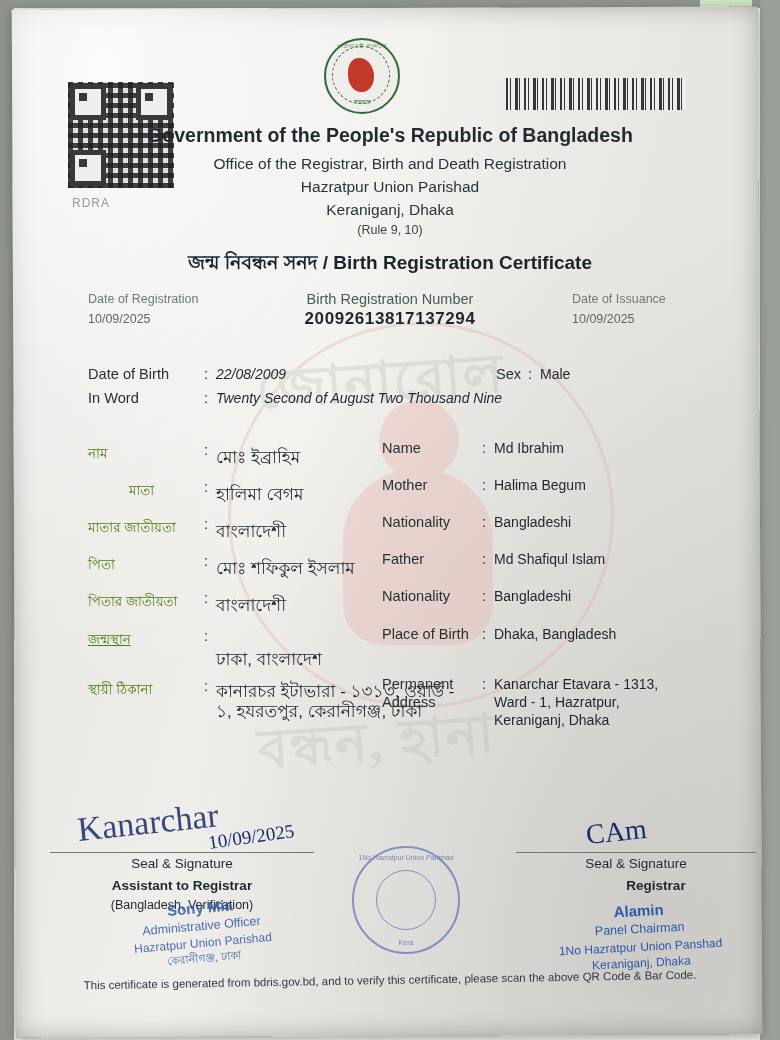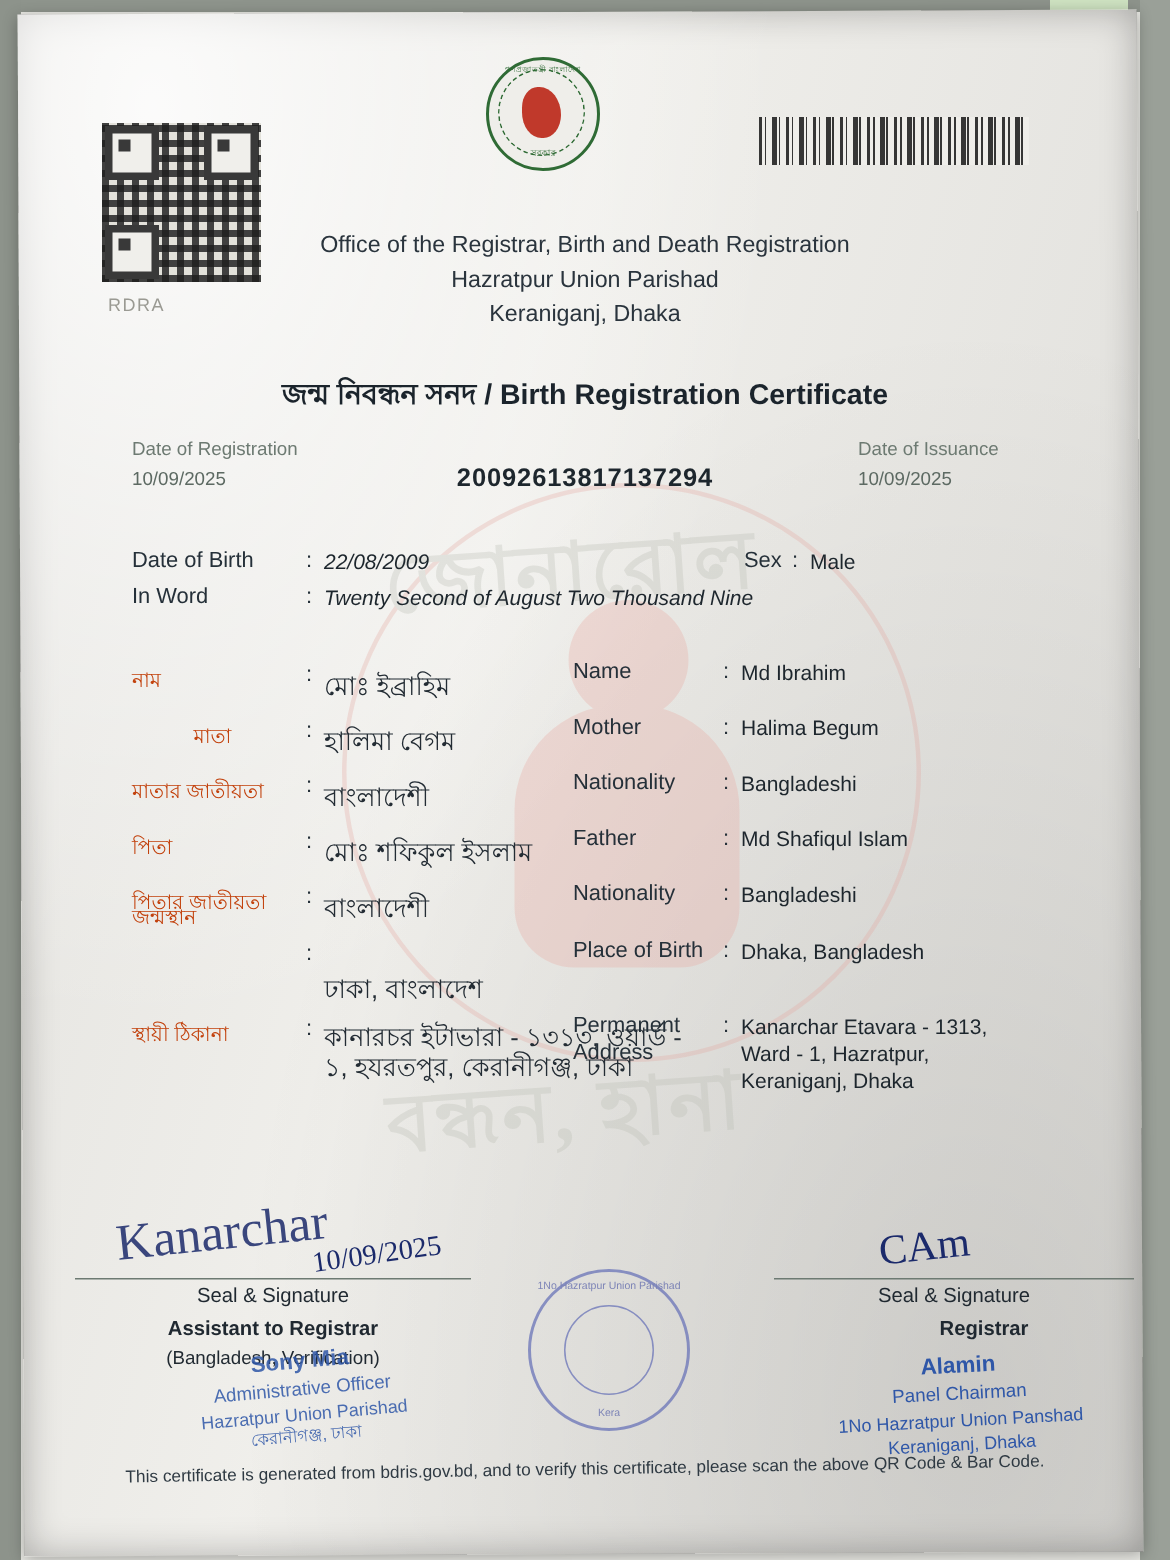--- a/index.html
+++ b/index.html
@@ -94,21 +94,21 @@
   .h-dist{position:absolute;left:0;top:201px;width:780px;text-align:center;font-size:15.5px;color:#2a343d;}
   .h-rule{position:absolute;left:0;top:223px;width:780px;text-align:center;font-size:12.5px;color:#3a444c;}
   .h-title{position:absolute;left:0;top:248px;width:780px;text-align:center;font-size:19px;font-weight:700;color:#1b242c;}
 
   
   .reg-label{position:absolute;font-size:12.5px;color:#6d7a72;}
   .reg-val{position:absolute;font-size:12.5px;color:#5d6a63;}
   .brn-label{position:absolute;left:0;top:291px;width:780px;text-align:center;font-size:14.5px;color:#4b5a52;font-weight:500;}
   .brn-val{position:absolute;left:0;top:309px;width:780px;text-align:center;font-size:17px;font-weight:700;color:#1d262d;letter-spacing:.6px;}
   .lbl{position:absolute;font-size:14.6px;color:#253039;}
-  .lbl-bn{position:absolute;font-size:13.4px;color:#c2410c;}
+  .lbl-bn{position:absolute;font-size:13.4px;color:#4d7c0f;}
   .colon{position:absolute;font-size:14.6px;color:#253039;}
   .val{position:absolute;font-size:14px;color:#1d262d;}
   .val-bn{position:absolute;font-size:17px;color:#232c34;}
   .val-italic{font-style:italic;}
 
   
   .sig-line{position:absolute;height:1px;background:#6d7a72;}
   .sign-left{
     position:absolute;left:78px;top:800px;width:210px;height:56px;
     color:#1b2a6b;font-family:"Liberation Serif", serif;font-size:34px;
@@ -192,28 +192,31 @@
 
   <div class="barcode"></div>
 
   <div class="emblem">
     <div class="emblem-inner"></div>
     <div class="emblem-txt-top">গণপ্রজাতন্ত্রী বাংলাদেশ</div>
     <div class="emblem-map"></div>
     <div class="emblem-txt-bot">সরকার</div>
   </div>
 
+  <div class="h-gov">Government of the People's Republic of Bangladesh</div>
   <div class="h-office">Office of the Registrar, Birth and Death Registration</div>
   <div class="h-union">Hazratpur Union Parishad</div>
   <div class="h-dist">Keraniganj, Dhaka</div>
+  <div class="h-rule">(Rule 9, 10)</div>
   <div class="h-title">জন্ম নিবন্ধন সনদ / Birth Registration Certificate</div>
 
   <div class="reg-label" style="left:88px;top:292px;">Date of Registration</div>
   <div class="reg-val" style="left:88px;top:312px;">10/09/2025</div>
 
+  <div class="brn-label">Birth Registration Number</div>
   <div class="brn-val">20092613817137294</div>
 
   <div class="reg-label" style="left:572px;top:292px;">Date of Issuance</div>
   <div class="reg-val" style="left:572px;top:312px;">10/09/2025</div>
 
   <div class="lbl" style="left:88px;top:366px;">Date of Birth</div>
   <div class="colon" style="left:204px;top:366px;">:</div>
   <div class="val val-italic" style="left:216px;top:366px;">22/08/2009</div>
   <div class="lbl" style="left:496px;top:366px;">Sex</div>
   <div class="colon" style="left:528px;top:366px;">:</div>
@@ -251,21 +254,21 @@
   <div class="colon" style="left:482px;top:551px;">:</div>
   <div class="val" style="left:494px;top:551px;">Md Shafiqul Islam</div>
 
   <div class="lbl-bn" style="left:88px;top:592px;">পিতার জাতীয়তা</div>
   <div class="colon" style="left:204px;top:590px;">:</div>
   <div class="val-bn" style="left:216px;top:592px;">বাংলাদেশী</div>
   <div class="lbl" style="left:382px;top:588px;">Nationality</div>
   <div class="colon" style="left:482px;top:588px;">:</div>
   <div class="val" style="left:494px;top:588px;">Bangladeshi</div>
 
-  <div class="lbl-bn" style="left:88px;top:602px;">জন্মস্থান</div>
+  <div class="lbl-bn" style="left:88px;top:630px;text-decoration:underline;">জন্মস্থান</div>
   <div class="colon" style="left:204px;top:628px;">:</div>
   <div class="val-bn" style="left:216px;top:646px;">ঢাকা, বাংলাদেশ</div>
   <div class="lbl" style="left:382px;top:626px;">Place of Birth</div>
   <div class="colon" style="left:482px;top:626px;">:</div>
   <div class="val" style="left:494px;top:626px;">Dhaka, Bangladesh</div>
 
   <div class="lbl-bn" style="left:88px;top:680px;">স্থায়ী ঠিকানা</div>
   <div class="colon" style="left:204px;top:678px;">:</div>
   <div class="val-bn" style="left:216px;top:678px;">কানারচর ইটাভারা - ১৩১৩, ওয়ার্ড -</div>
   <div class="val-bn" style="left:216px;top:698px;">১, হযরতপুর, কেরানীগঞ্জ, ঢাকা</div>

